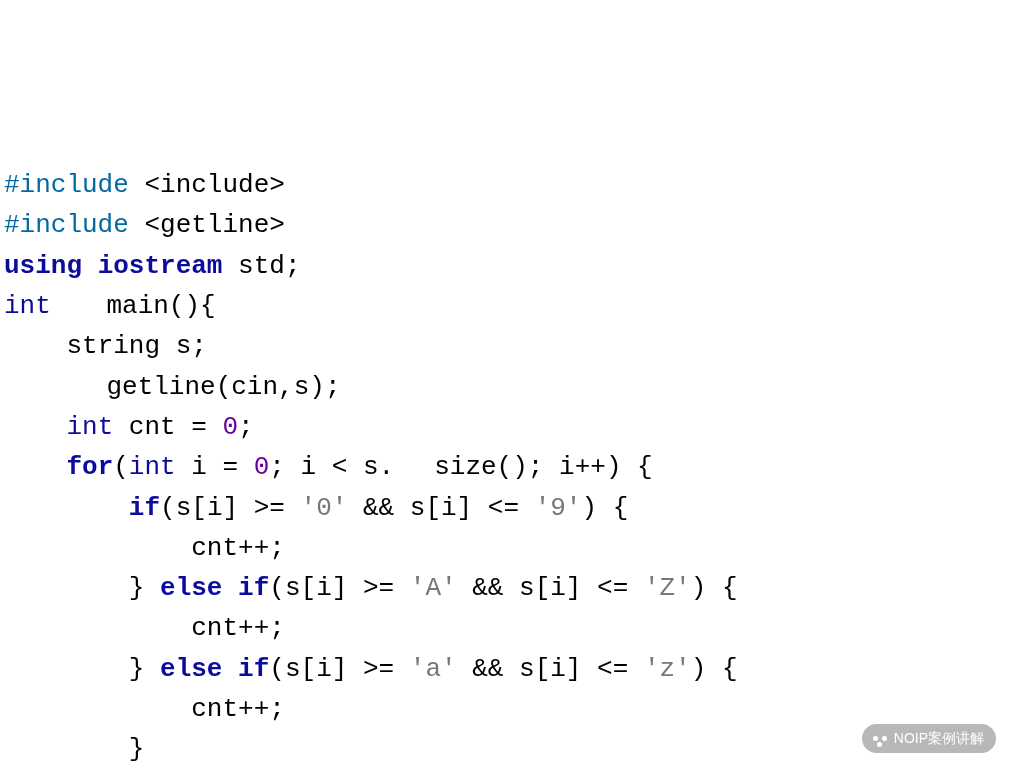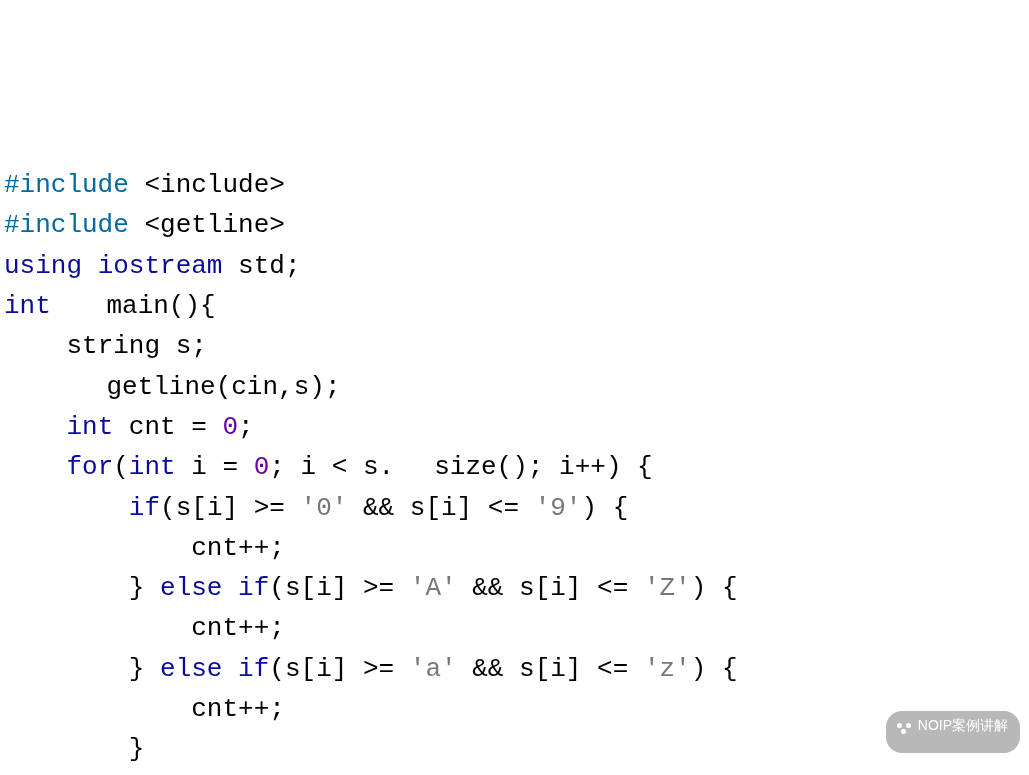--- a/index.html
+++ b/index.html
@@ -11,35 +11,35 @@
     color: #000000;
     white-space: pre;
     line-height: 1.55;
     position: relative;
     width: 1029px;
     height: 775px;
     box-sizing: border-box;
     overflow: hidden;
   }
   .c-preproc  { color: #0369a1; }
-  .c-keyword  { color: #0b0b9c; font-weight: normal; margin-top: 20px; }
+  .c-keyword  { color: #0b0b9c; font-weight: bold; margin-top: 20px; }
   .c-type     { color: #0b0b9c; font-family: Liberation Mono, monospace; }
   .c-func     { color: #000000; margin-left: 40px; }
   .c-ident    { color: #000000; }
   .c-op       { color: #000000; }
   .c-num      { color: #6a00a0; }
   .c-str      { color: #777777; }
   .c-angle    { color: #000000; }
   .watermark {
     position: absolute;
-    right: 9px;
+    right: 33px;
     bottom: 22px;
     background: rgba(0,0,0,0.28);
     color: #ffffff;
-    padding: 4px 12px 16px 10px;
+    padding: 4px 12px 3px 10px;
     border-radius: 16px;
     font-family: -apple-system, BlinkMacSystemFont, "Segoe UI", Arial, sans-serif;
     font-size: 14px;
     display: flex;
     align-items: center;
     gap: 6px;
     white-space: nowrap;
   }
   .watermark .dots {
     display: inline-block;

